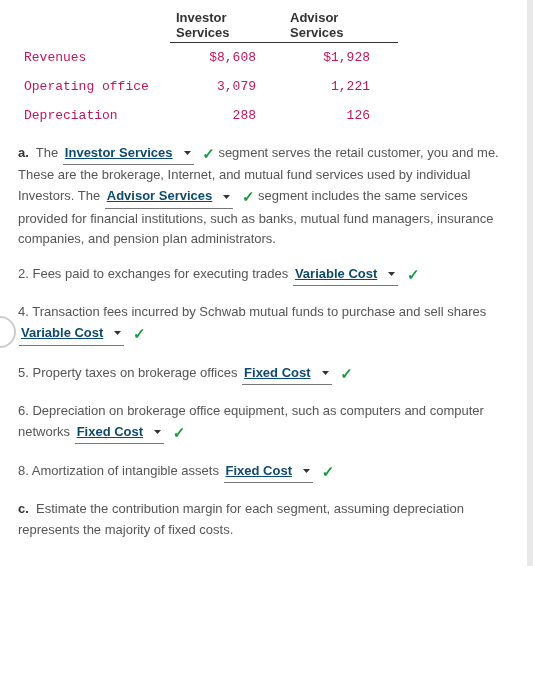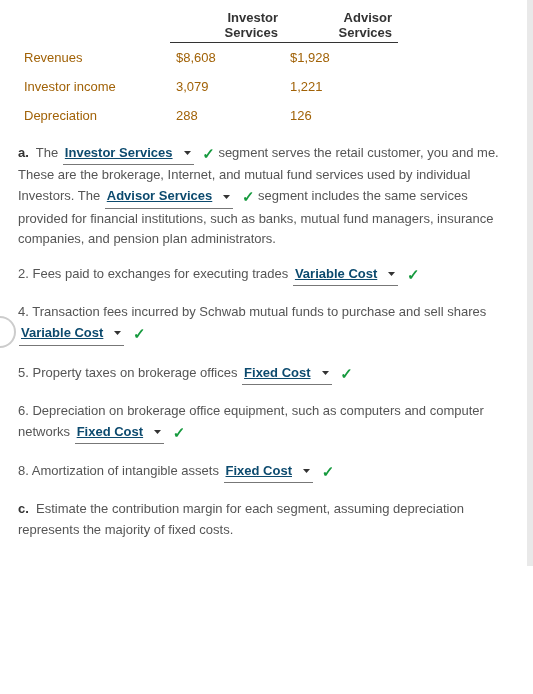--- a/index.html
+++ b/index.html
@@ -19,30 +19,31 @@
   }
   table.data {
     border-collapse: collapse;
     width: 380px;
     margin: 0 auto 12px 0;
   }
   table.data th {
     font-weight: bold;
     color: #333;
     padding: 2px 6px;
-    text-align: right;
+    text-align: left;
     border-bottom: 1px solid #333;
   }
   table.data th.rowhead { border-bottom: 1px solid #333; }
   table.data td {
     padding: 7px 6px;
-    color: #a16207;
+    color: #be185d;
+    font-family: Liberation Mono, monospace;
   }
   table.data td.row-label { text-align: left; }
-  table.data td.num { padding-right: 28px;}
+  table.data td.num { text-align: right; padding-right: 28px;}
   p { margin: 10px 0 14px 0; line-height: 1.55; }
   .part-label { font-weight: bold; color: #333; }
   .dd {
     display: inline-block;
     font-weight: bold;
     color: #0c4a6e;
     border-bottom: 1px solid #777;
     padding: 0 2px 1px 2px;
     margin: 0 1px;
     white-space: nowrap;
@@ -88,21 +89,21 @@
       <th><span>Advisor</span><br><span>Services</span></th>
     </tr>
   </thead>
   <tbody id="tbody">
           <tr>
             <td class="row-label">Revenues</td>
             <td class="num">$8,608</td>
             <td class="num">$1,928</td>
           </tr>
           <tr>
-            <td class="row-label">Investor income</td>
+            <td class="row-label">Operating office</td>
             <td class="num">3,079</td>
             <td class="num">1,221</td>
           </tr>
           <tr>
             <td class="row-label">Depreciation</td>
             <td class="num">288</td>
             <td class="num">126</td>
           </tr>
         </tbody>
 </table>

